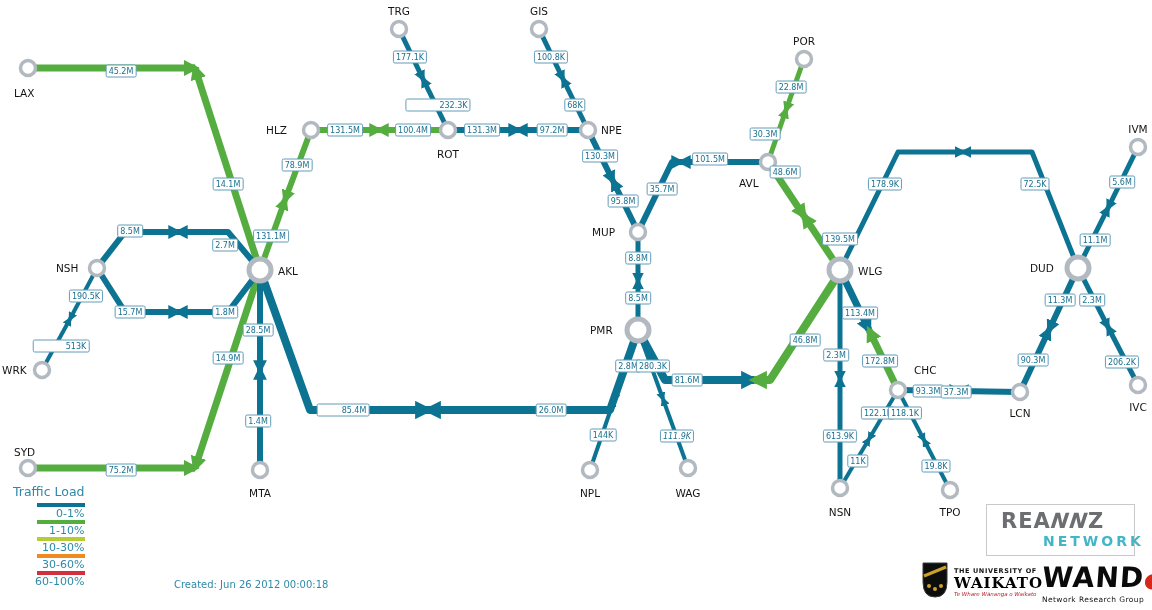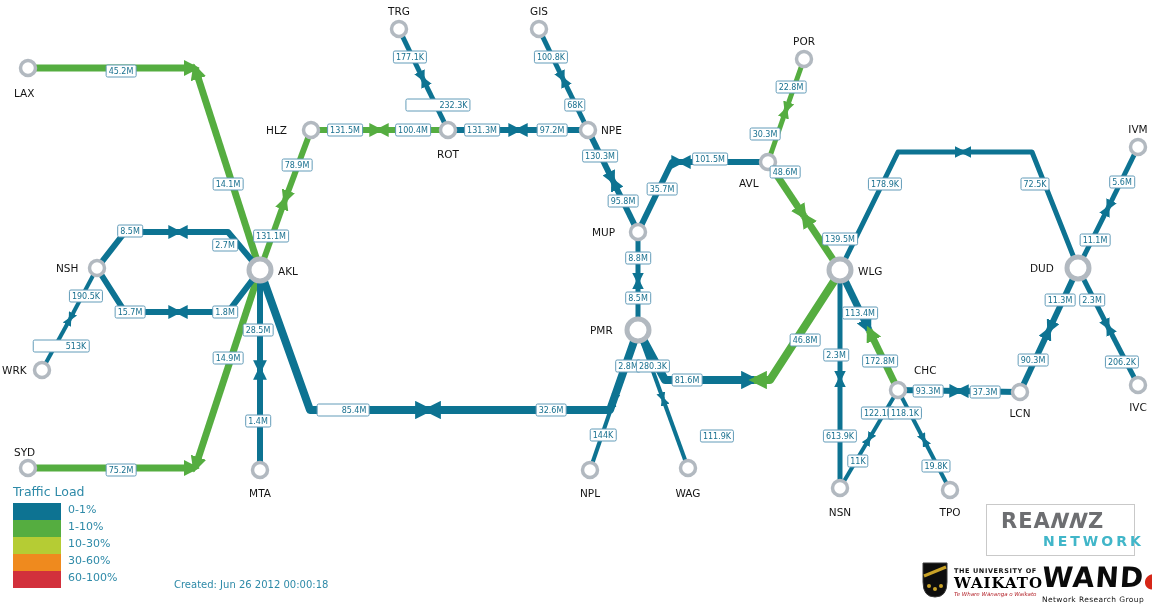--- a/index.html
+++ b/index.html
@@ -6,21 +6,21 @@
   body{font-family:"DejaVu Sans","Liberation Sans",sans-serif;}
   #stage{position:relative;width:1152px;height:610px;background:#fff;overflow:hidden;}
   #map-svg{position:absolute;left:0;top:0;width:1152px;height:610px;}
   #badge-layer{position:absolute;left:0;top:0;width:1152px;height:610px;pointer-events:none;}
   .badge{position:absolute;transform:translate(-50%,-50%);background:#fff;border:1px solid #639cb9;
          color:#19708f;font-size:8px;line-height:9px;padding:1px 2px;border-radius:2px;white-space:nowrap;pointer-events:auto;}
   .node-label{font-size:10.5px;fill:#141414;}
   
   #legend{position:absolute;left:13px;top:484px;}
   #legend-title{color:#2e8aa8;font-size:12.5px;margin-bottom:4px;}
-  .legend-row{display:flex;align-items:flex-start;height:17px;}
+  .legend-row{display:flex;align-items:flex-end;height:17px;flex-direction:column;}
   .legend-swatch{width:48px;height:17px;display:inline-block;}
   .legend-label{color:#2e8aa8;font-size:11px;margin-left:7px;}
   #created{position:absolute;left:174px;top:579px;color:#2e8aa8;font-size:10px;}
   
   #reannz{position:absolute;left:986px;top:504px;width:149px;height:52px;border:1px solid #c9c9c9;
           box-sizing:border-box;padding:5px 0 0 14px;background:#fff;}
   .reannz-main{font-size:21px;font-weight:bold;color:#6d6e71;letter-spacing:1px;line-height:22px;}
   .reannz-main .nn{display:inline-block;transform:skewX(-18deg);}
   .reannz-sub{font-size:14px;color:#41b6c9;letter-spacing:3px;margin:1px 0 0 42px;font-weight:bold;}
   
@@ -178,45 +178,45 @@
       <div class="badge" style="left: 623px; top: 201px; border-color: rgb(99, 156, 185); color: rgb(25, 112, 143);">95.8M</div>
       <div class="badge" style="left: 662px; top: 189px; border-color: rgb(99, 156, 185); color: rgb(25, 112, 143);">35.7M</div>
       <div class="badge" style="left: 710px; top: 159px; border-color: rgb(99, 156, 185); color: rgb(25, 112, 143);">101.5M</div>
       <div class="badge" style="left: 785px; top: 172px; border-color: rgb(99, 156, 185); color: rgb(25, 112, 143);">48.6M</div>
       <div class="badge" style="left: 820px; top: 239px; border-color: rgb(99, 156, 185); color: rgb(25, 112, 143); margin-left: 20px;">139.5M</div>
       <div class="badge" style="left: 638px; top: 258px; border-color: rgb(99, 156, 185); color: rgb(25, 112, 143);">8.8M</div>
       <div class="badge" style="left: 638px; top: 298px; border-color: rgb(99, 156, 185); color: rgb(25, 112, 143);">8.5M</div>
       <div class="badge" style="left: 628px; top: 366px; border-color: rgb(99, 156, 185); color: rgb(25, 112, 143);">2.8M</div>
       <div class="badge" style="left: 603px; top: 435px; border-color: rgb(99, 156, 185); color: rgb(25, 112, 143);">144K</div>
       <div class="badge" style="left: 653px; top: 366px; border-color: rgb(99, 156, 185); color: rgb(25, 112, 143);">280.3K</div>
-      <div class="badge" style="left: 717px; top: 436px; border-color: rgb(99, 156, 185); color: rgb(25, 112, 143);">111.9K</div>
+      <div class="badge" style="left: 677px; top: 436px; border-color: rgb(99, 156, 185); color: rgb(25, 112, 143); font-style: italic;">111.9K</div>
       <div class="badge" style="left: 687px; top: 380px; border-color: rgb(99, 156, 185); color: rgb(25, 112, 143);">81.6M</div>
       <div class="badge" style="left: 805px; top: 340px; border-color: rgb(99, 156, 185); color: rgb(25, 112, 143);">46.8M</div>
       <div class="badge" style="left: 343px; top: 410px; border-color: rgb(99, 156, 185); color: rgb(25, 112, 143); padding-left: 24px;">85.4M</div>
-      <div class="badge" style="left: 551px; top: 410px; border-color: rgb(99, 156, 185); color: rgb(25, 112, 143);">32.6M</div>
+      <div class="badge" style="left: 551px; top: 410px; border-color: rgb(99, 156, 185); color: rgb(25, 112, 143);">26.0M</div>
       <div class="badge" style="left: 258px; top: 330px; border-color: rgb(99, 156, 185); color: rgb(25, 112, 143);">28.5M</div>
       <div class="badge" style="left: 258px; top: 421px; border-color: rgb(99, 156, 185); color: rgb(25, 112, 143);">1.4M</div>
       <div class="badge" style="left: 130px; top: 231px; border-color: rgb(99, 156, 185); color: rgb(25, 112, 143);">8.5M</div>
       <div class="badge" style="left: 225px; top: 231px; border-color: rgb(99, 156, 185); color: rgb(25, 112, 143); margin-top: 14px;">2.7M</div>
       <div class="badge" style="left: 130px; top: 312px; border-color: rgb(99, 156, 185); color: rgb(25, 112, 143);">15.7M</div>
       <div class="badge" style="left: 225px; top: 312px; border-color: rgb(99, 156, 185); color: rgb(25, 112, 143); text-align: right;">1.8M</div>
       <div class="badge" style="left: 86px; top: 296px; border-color: rgb(99, 156, 185); color: rgb(25, 112, 143);">190.5K</div>
       <div class="badge" style="left: 61px; top: 346px; border-color: rgb(99, 156, 185); color: rgb(25, 112, 143); padding-left: 32px;">513K</div>
       <div class="badge" style="left: 885px; top: 184px; border-color: rgb(99, 156, 185); color: rgb(25, 112, 143);">178.9K</div>
       <div class="badge" style="left: 1035px; top: 184px; border-color: rgb(99, 156, 185); color: rgb(25, 112, 143);">72.5K</div>
       <div class="badge" style="left: 860px; top: 313px; border-color: rgb(99, 156, 185); color: rgb(25, 112, 143);">113.4M</div>
       <div class="badge" style="left: 880px; top: 361px; border-color: rgb(99, 156, 185); color: rgb(25, 112, 143);">172.8M</div>
       <div class="badge" style="left: 836px; top: 355px; border-color: rgb(99, 156, 185); color: rgb(25, 112, 143);">2.3M</div>
       <div class="badge" style="left: 840px; top: 436px; border-color: rgb(99, 156, 185); color: rgb(25, 112, 143);">613.9K</div>
       <div class="badge" style="left: 878px; top: 413px; border-color: rgb(99, 156, 185); color: rgb(25, 112, 143);">122.1K</div>
       <div class="badge" style="left: 858px; top: 461px; border-color: rgb(99, 156, 185); color: rgb(25, 112, 143);">11K</div>
       <div class="badge" style="left: 905px; top: 413px; border-color: rgb(99, 156, 185); color: rgb(25, 112, 143);">118.1K</div>
       <div class="badge" style="left: 936px; top: 466px; border-color: rgb(99, 156, 185); color: rgb(25, 112, 143);">19.8K</div>
       <div class="badge" style="left: 928px; top: 391px; border-color: rgb(99, 156, 185); color: rgb(25, 112, 143);">93.3M</div>
-      <div class="badge" style="left: 985px; top: 392px; border-color: rgb(99, 156, 185); color: rgb(25, 112, 143);">37.3M</div>
+      <div class="badge" style="left: 956px; top: 392px; border-color: rgb(99, 156, 185); color: rgb(25, 112, 143);">37.3M</div>
       <div class="badge" style="left: 1033px; top: 360px; border-color: rgb(99, 156, 185); color: rgb(25, 112, 143);">90.3M</div>
       <div class="badge" style="left: 1060px; top: 300px; border-color: rgb(99, 156, 185); color: rgb(25, 112, 143);">11.3M</div>
       <div class="badge" style="left: 1095px; top: 240px; border-color: rgb(99, 156, 185); color: rgb(25, 112, 143);">11.1M</div>
       <div class="badge" style="left: 1122px; top: 182px; border-color: rgb(99, 156, 185); color: rgb(25, 112, 143);">5.6M</div>
       <div class="badge" style="left: 1092px; top: 300px; border-color: rgb(99, 156, 185); color: rgb(25, 112, 143);">2.3M</div>
       <div class="badge" style="left: 1122px; top: 362px; border-color: rgb(99, 156, 185); color: rgb(25, 112, 143);">206.2K</div>
     </div>
 
   <div id="legend">
     <div id="legend-title">Traffic Load</div>

